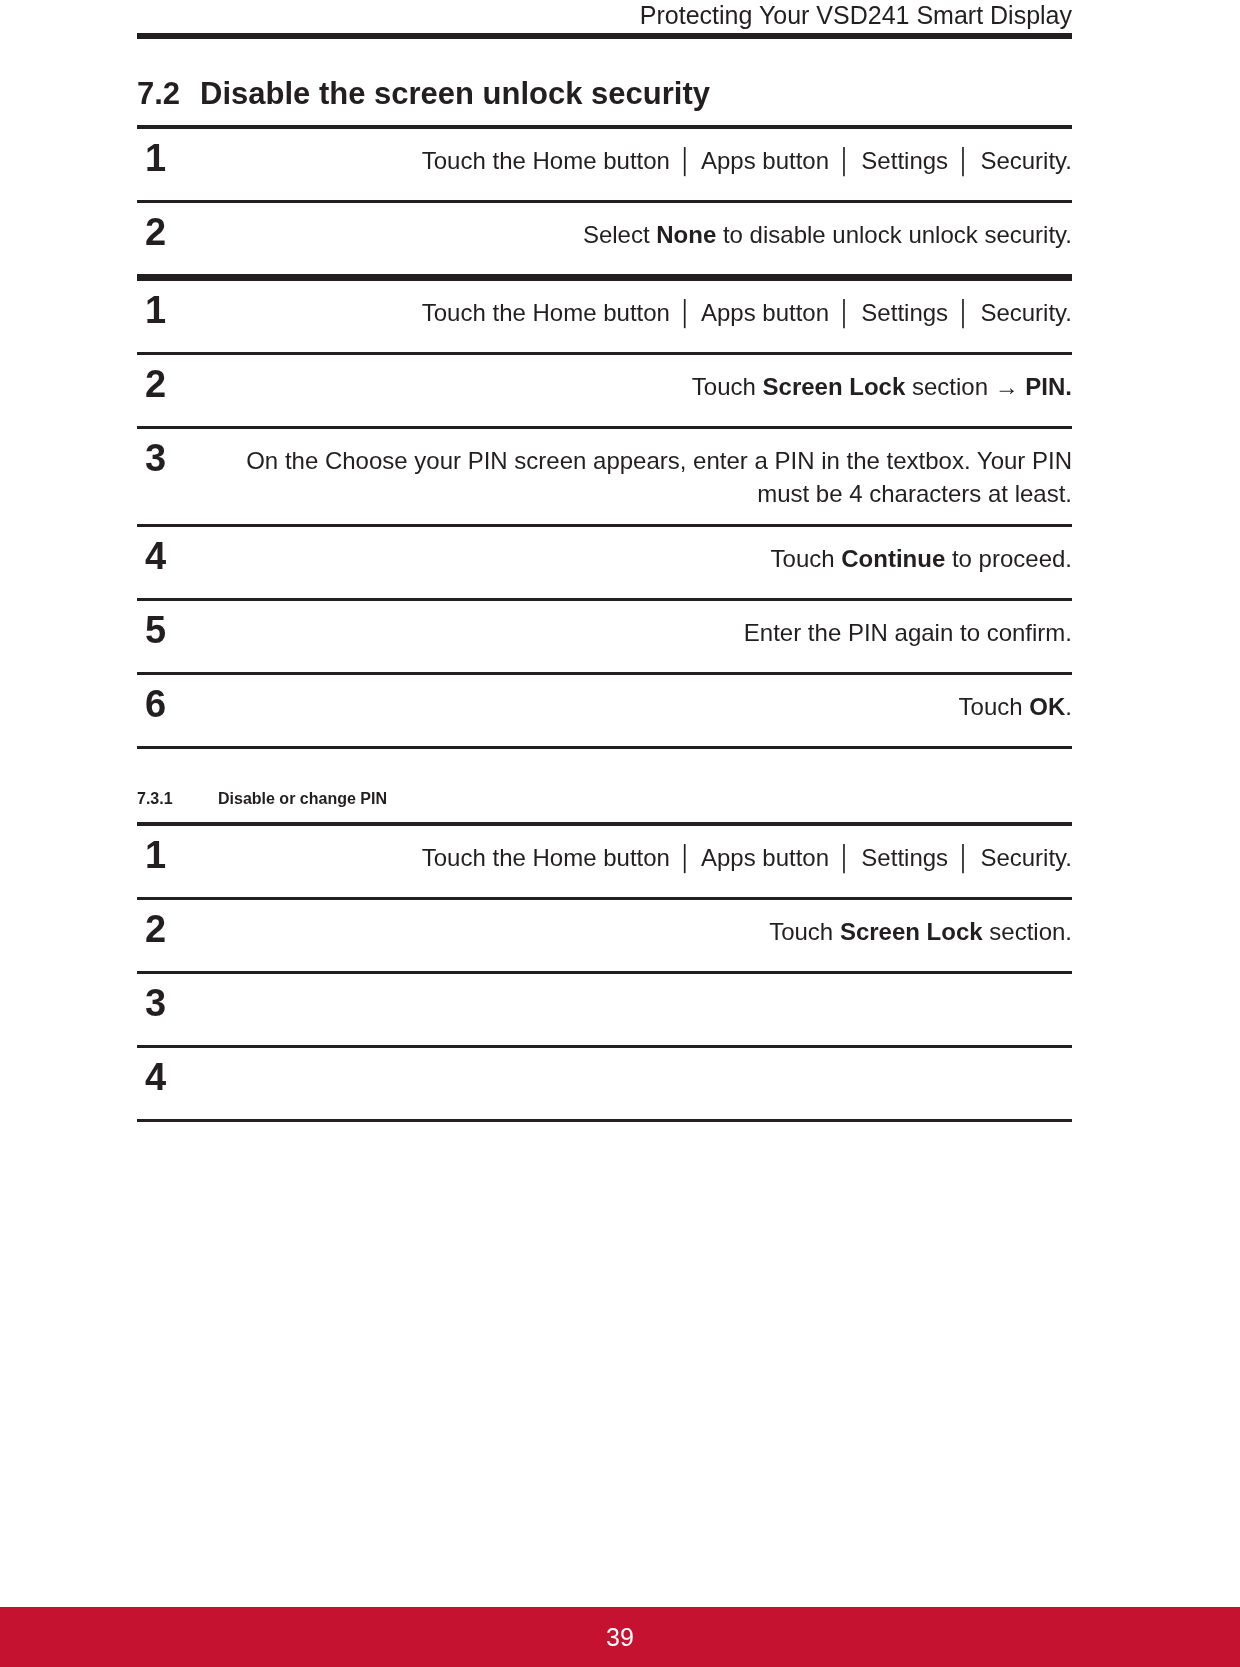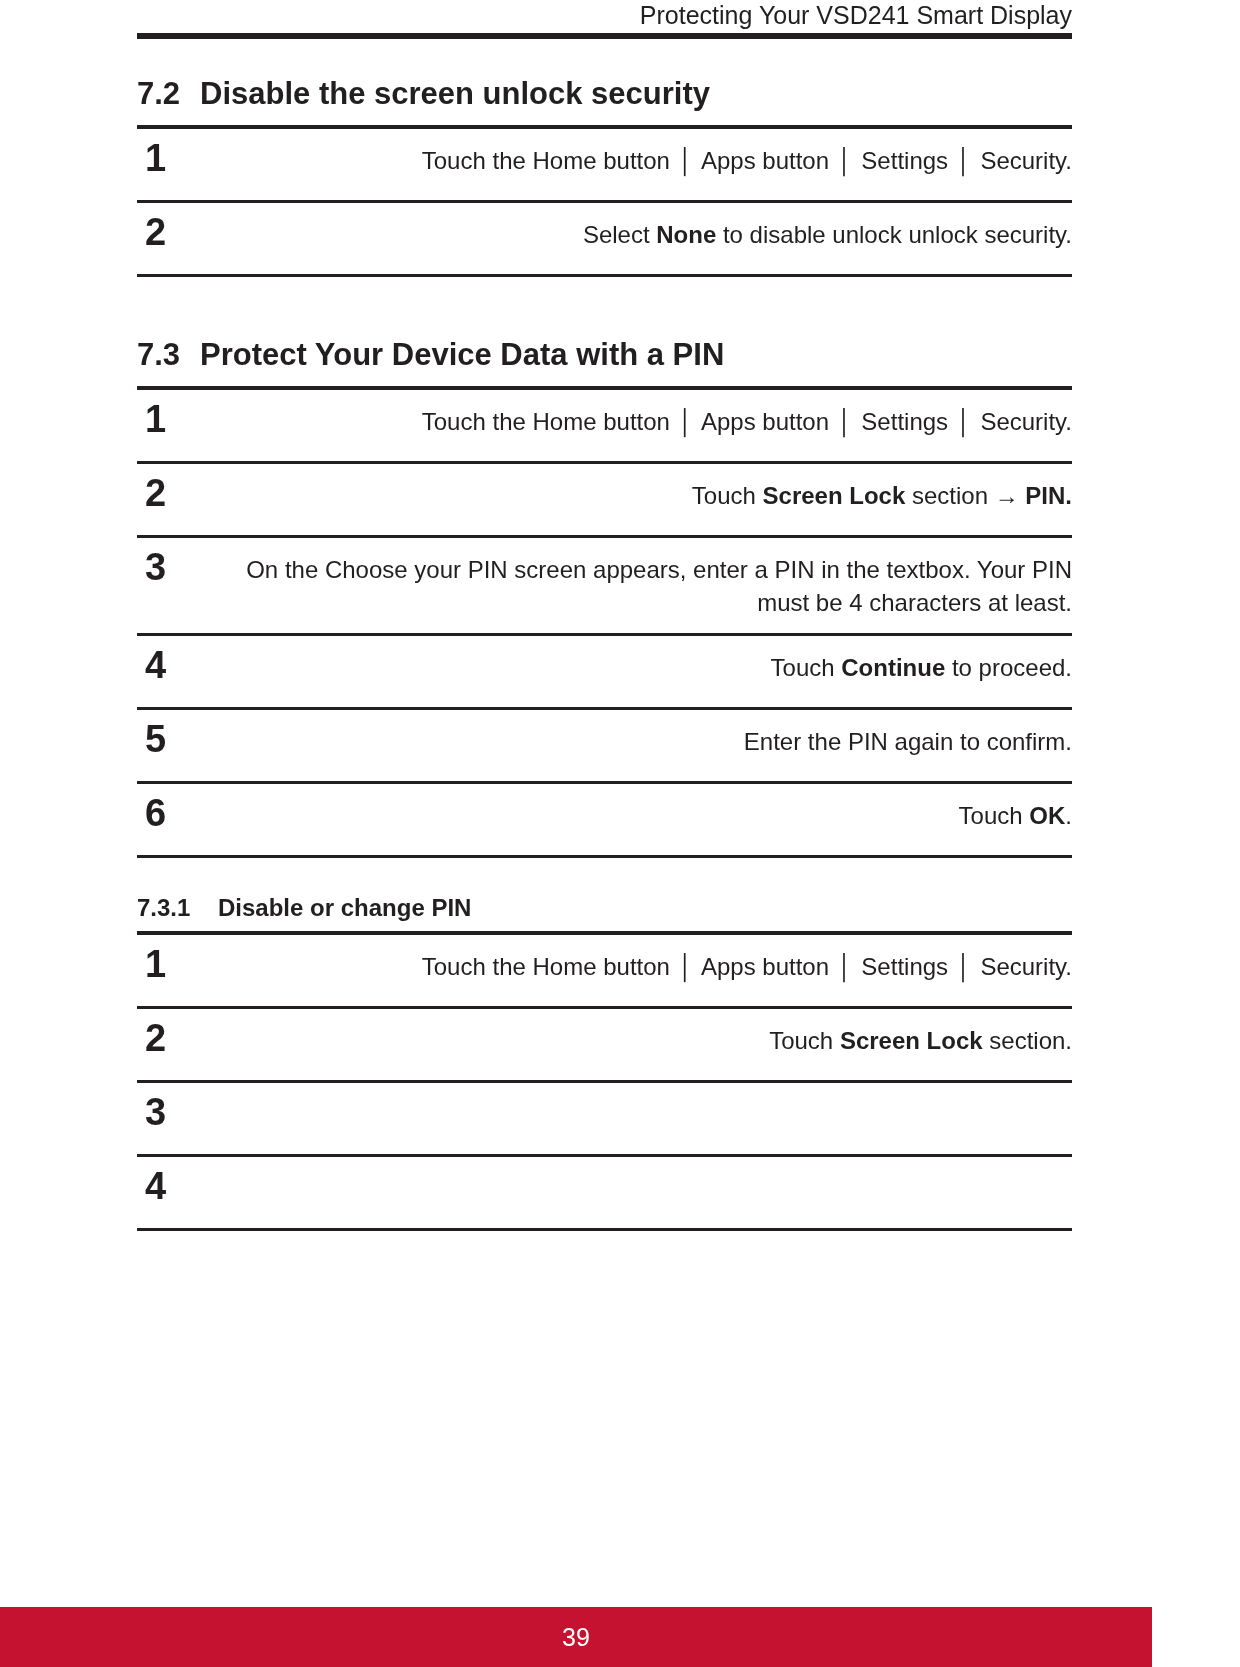--- a/index.html
+++ b/index.html
@@ -67,21 +67,21 @@
   .section-heading .sec-title {
     flex: 1 1 auto;
   }
   .h-7-2 { padding-top: 37px; padding-bottom: 13px; }
   .h-7-3 { padding-top: 60px; padding-bottom: 13px; }
 
   .subsection-heading {
     display: flex;
     align-items: baseline;
     font-weight: bold;
-    font-size: 24px;
+    font-size: 16px;
     line-height: 29px;
     color: #231f20;
     margin: 0;
     padding-top: 35px;
     padding-bottom: 9px;
   }
   .subsection-heading .sec-num {
     width: 81px;
     flex: 0 0 81px;
   }
@@ -134,21 +134,21 @@
   .sep {
     font-size: 24px;
     padding: 0 2px;
   }
 
   
   .footer-bar {
     position: absolute;
     left: 0;
     bottom: 0;
-    width: 1152px;
+    width: 1240px;
     height: 60px;
     background: #c51230;
     display: flex;
     align-items: center;
     justify-content: center;
   }
   .footer-page-number {
     color: #ffffff;
     font-size: 25px;
     line-height: 28px;
@@ -176,24 +176,20 @@
         <div class="step-text"><span>Touch the Home button </span><span class="sep">│</span><span> Apps button  </span><span class="sep">│</span><span> Settings </span><span class="sep">│</span><span> Security.</span></div>
       </div>
       <div class="rule-thin"></div>
       <div class="step-row">
         <div class="step-num">2</div>
         <div class="step-text"><span>Select </span><b>None</b><span> to disable unlock unlock security.</span></div>
       </div>
       <div class="rule-thin"></div>
     </div>
 
-  <h2 class="section-heading h-7-3">
-    <span class="sec-num">7.3</span>
-    <span class="sec-title">Protect Your Device Data with a PIN</span>
-  </h2>
   <div class="rule-heavy"></div>
   <div class="steps">
       <div class="step-row">
         <div class="step-num">1</div>
         <div class="step-text"><span>Touch the Home button </span><span class="sep">│</span><span> Apps button </span><span class="sep">│</span><span> Settings </span><span class="sep">│</span><span> Security.</span></div>
       </div>
       <div class="rule-thin"></div>
       <div class="step-row">
         <div class="step-num">2</div>
         <div class="step-text"><span>Touch </span><b>Screen Lock</b><span> section → </span><b>PIN.</b></div>

